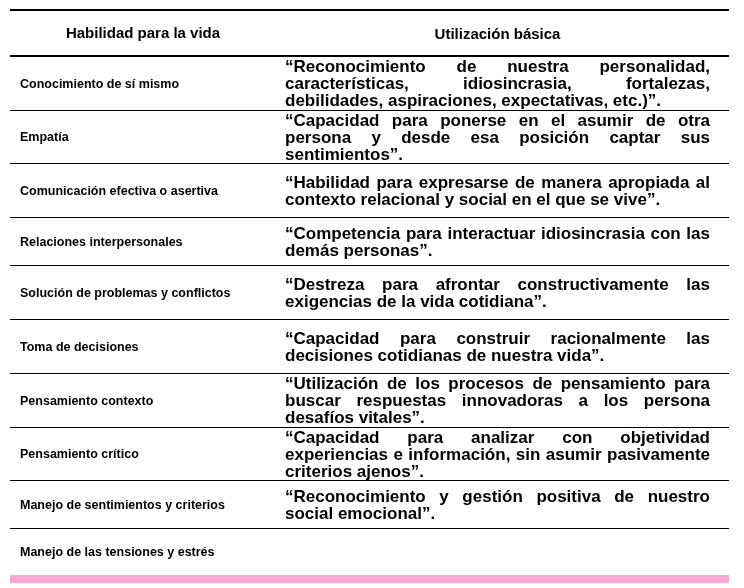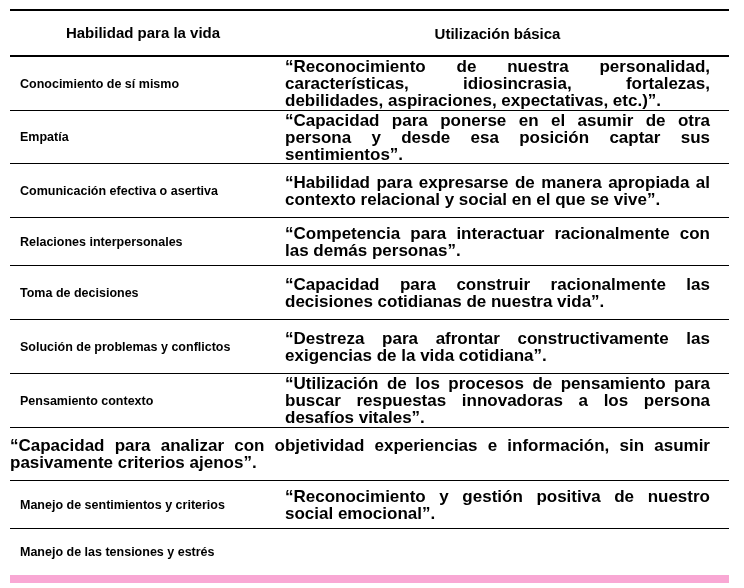--- a/index.html
+++ b/index.html
@@ -76,39 +76,40 @@
     <div class="cell-def">“Capacidad para ponerse en el asumir de otra persona y desde esa posición captar sus sentimientos”.</div>
   </div>
 
   <div class="t-row h54">
     <div class="cell-skill">Comunicación efectiva o asertiva</div>
     <div class="cell-def">“Habilidad para expresarse de manera apropiada al contexto relacional y social en el que se vive”.</div>
   </div>
 
   <div class="t-row h48">
     <div class="cell-skill">Relaciones interpersonales</div>
-    <div class="cell-def">“Competencia para interactuar racionalmente con las demás personas”.</div>
+    <div class="cell-def">“Competencia para interactuar idiosincrasia con las demás personas”.</div>
+  </div>
+
+  <div class="t-row h54">
+    <div class="cell-skill">Solución de problemas y conflictos</div>
+    <div class="cell-def">“Destreza para afrontar constructivamente las exigencias de la vida cotidiana”.</div>
   </div>
 
   <div class="t-row h54">
     <div class="cell-skill">Toma de decisiones</div>
     <div class="cell-def">“Capacidad para construir racionalmente las decisiones cotidianas de nuestra vida”.</div>
   </div>
 
   <div class="t-row h54">
-    <div class="cell-skill">Solución de problemas y conflictos</div>
-    <div class="cell-def">“Destreza para afrontar constructivamente las exigencias de la vida cotidiana”.</div>
-  </div>
-
-  <div class="t-row h54">
     <div class="cell-skill">Pensamiento contexto</div>
     <div class="cell-def">“Utilización de los procesos de pensamiento para buscar respuestas innovadoras a los persona desafíos vitales”.</div>
   </div>
 
   <div class="t-row h53">
+    <div class="cell-skill">Pensamiento crítico</div>
     <div class="cell-def">“Capacidad para analizar con objetividad experiencias e información, sin asumir pasivamente criterios ajenos”.</div>
   </div>
 
   <div class="t-row h48">
     <div class="cell-skill">Manejo de sentimientos y criterios</div>
     <div class="cell-def">“Reconocimiento y gestión positiva de nuestro social emocional”.</div>
   </div>
 
   <div class="t-row h54">
     <div class="cell-skill">Manejo de las tensiones y estrés</div>

